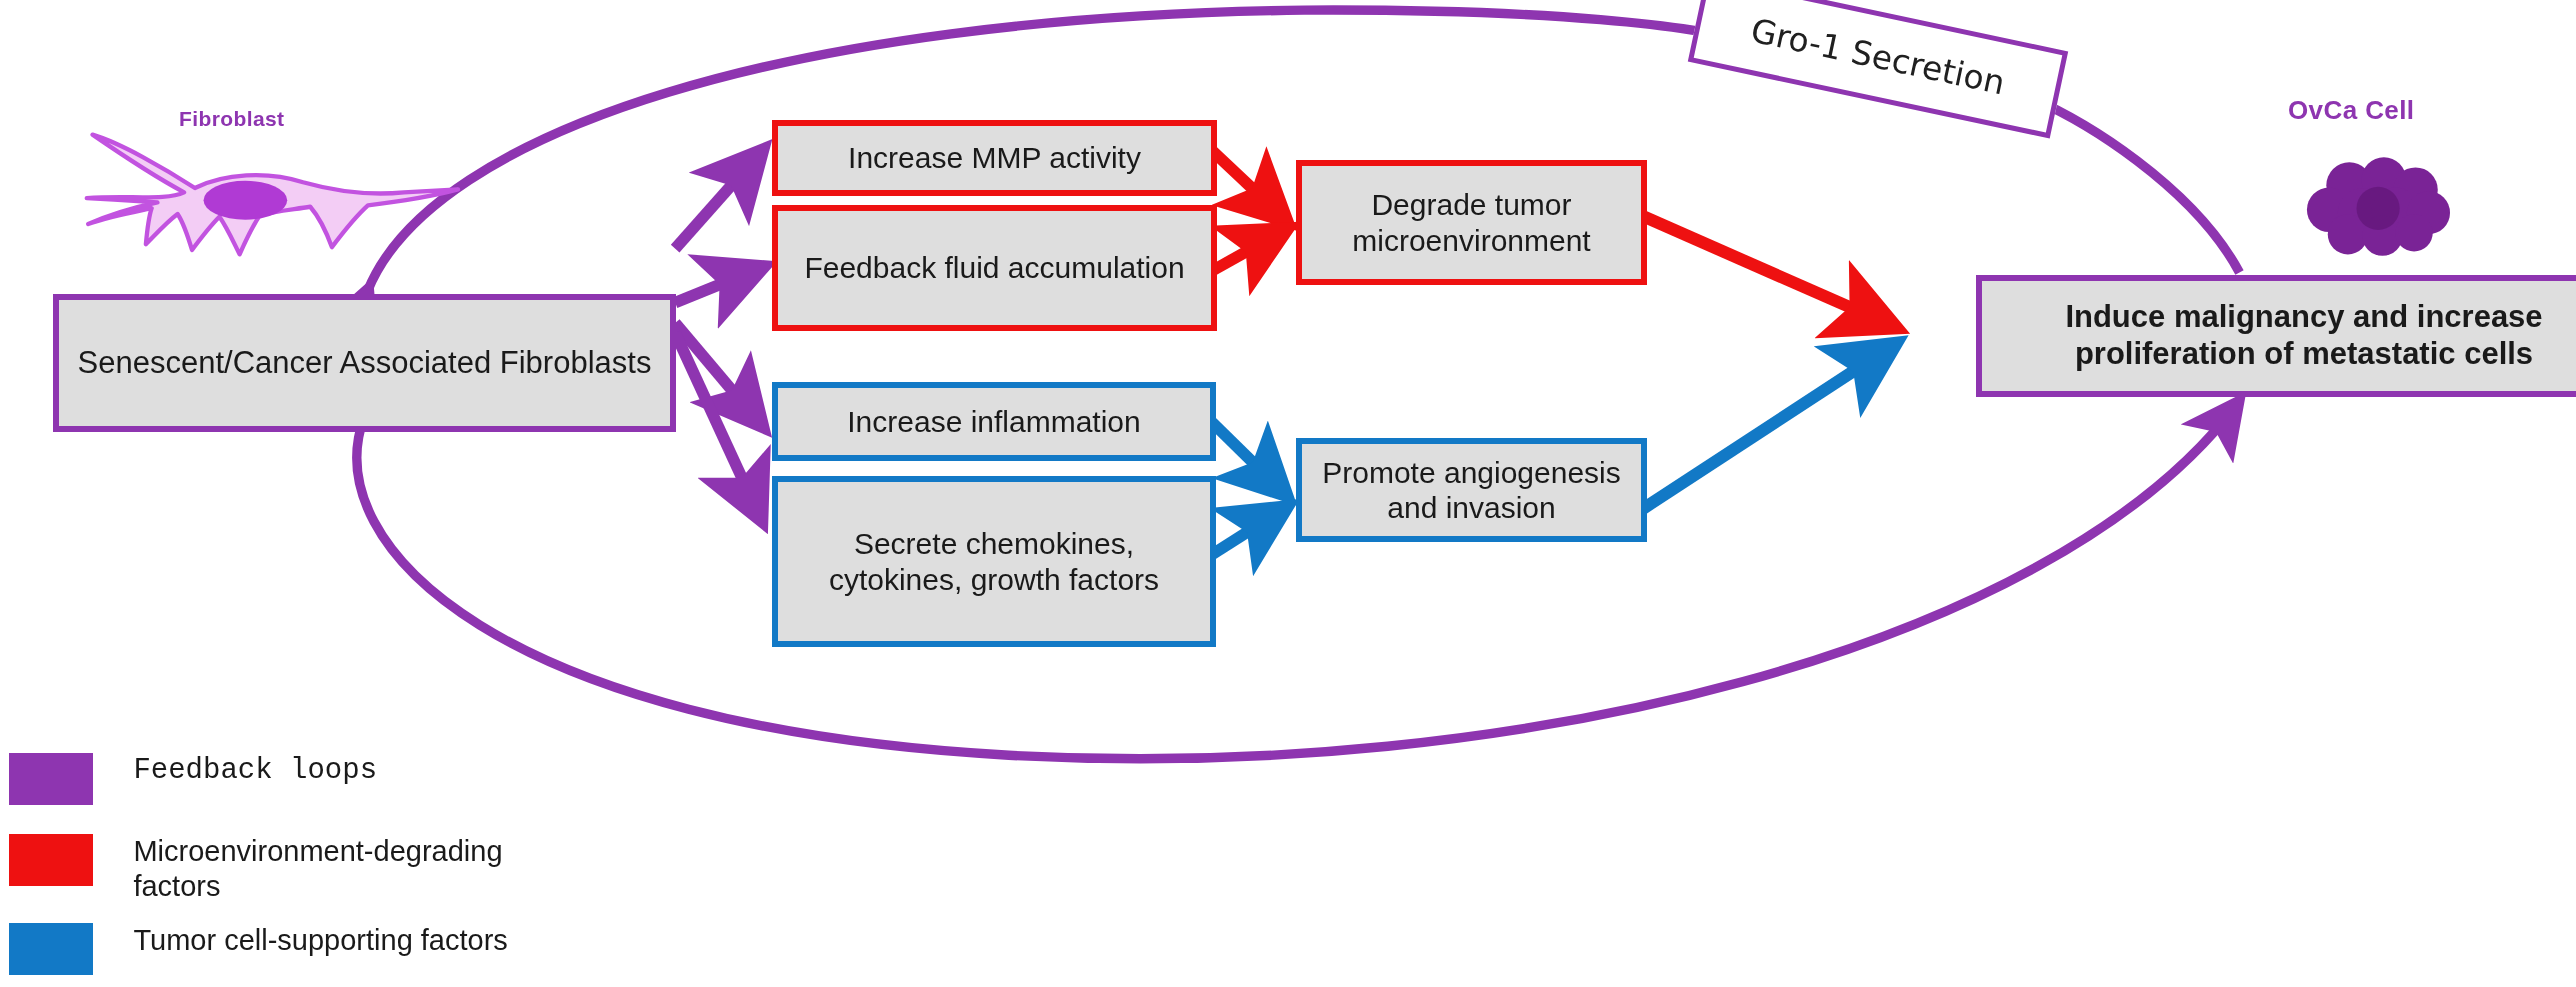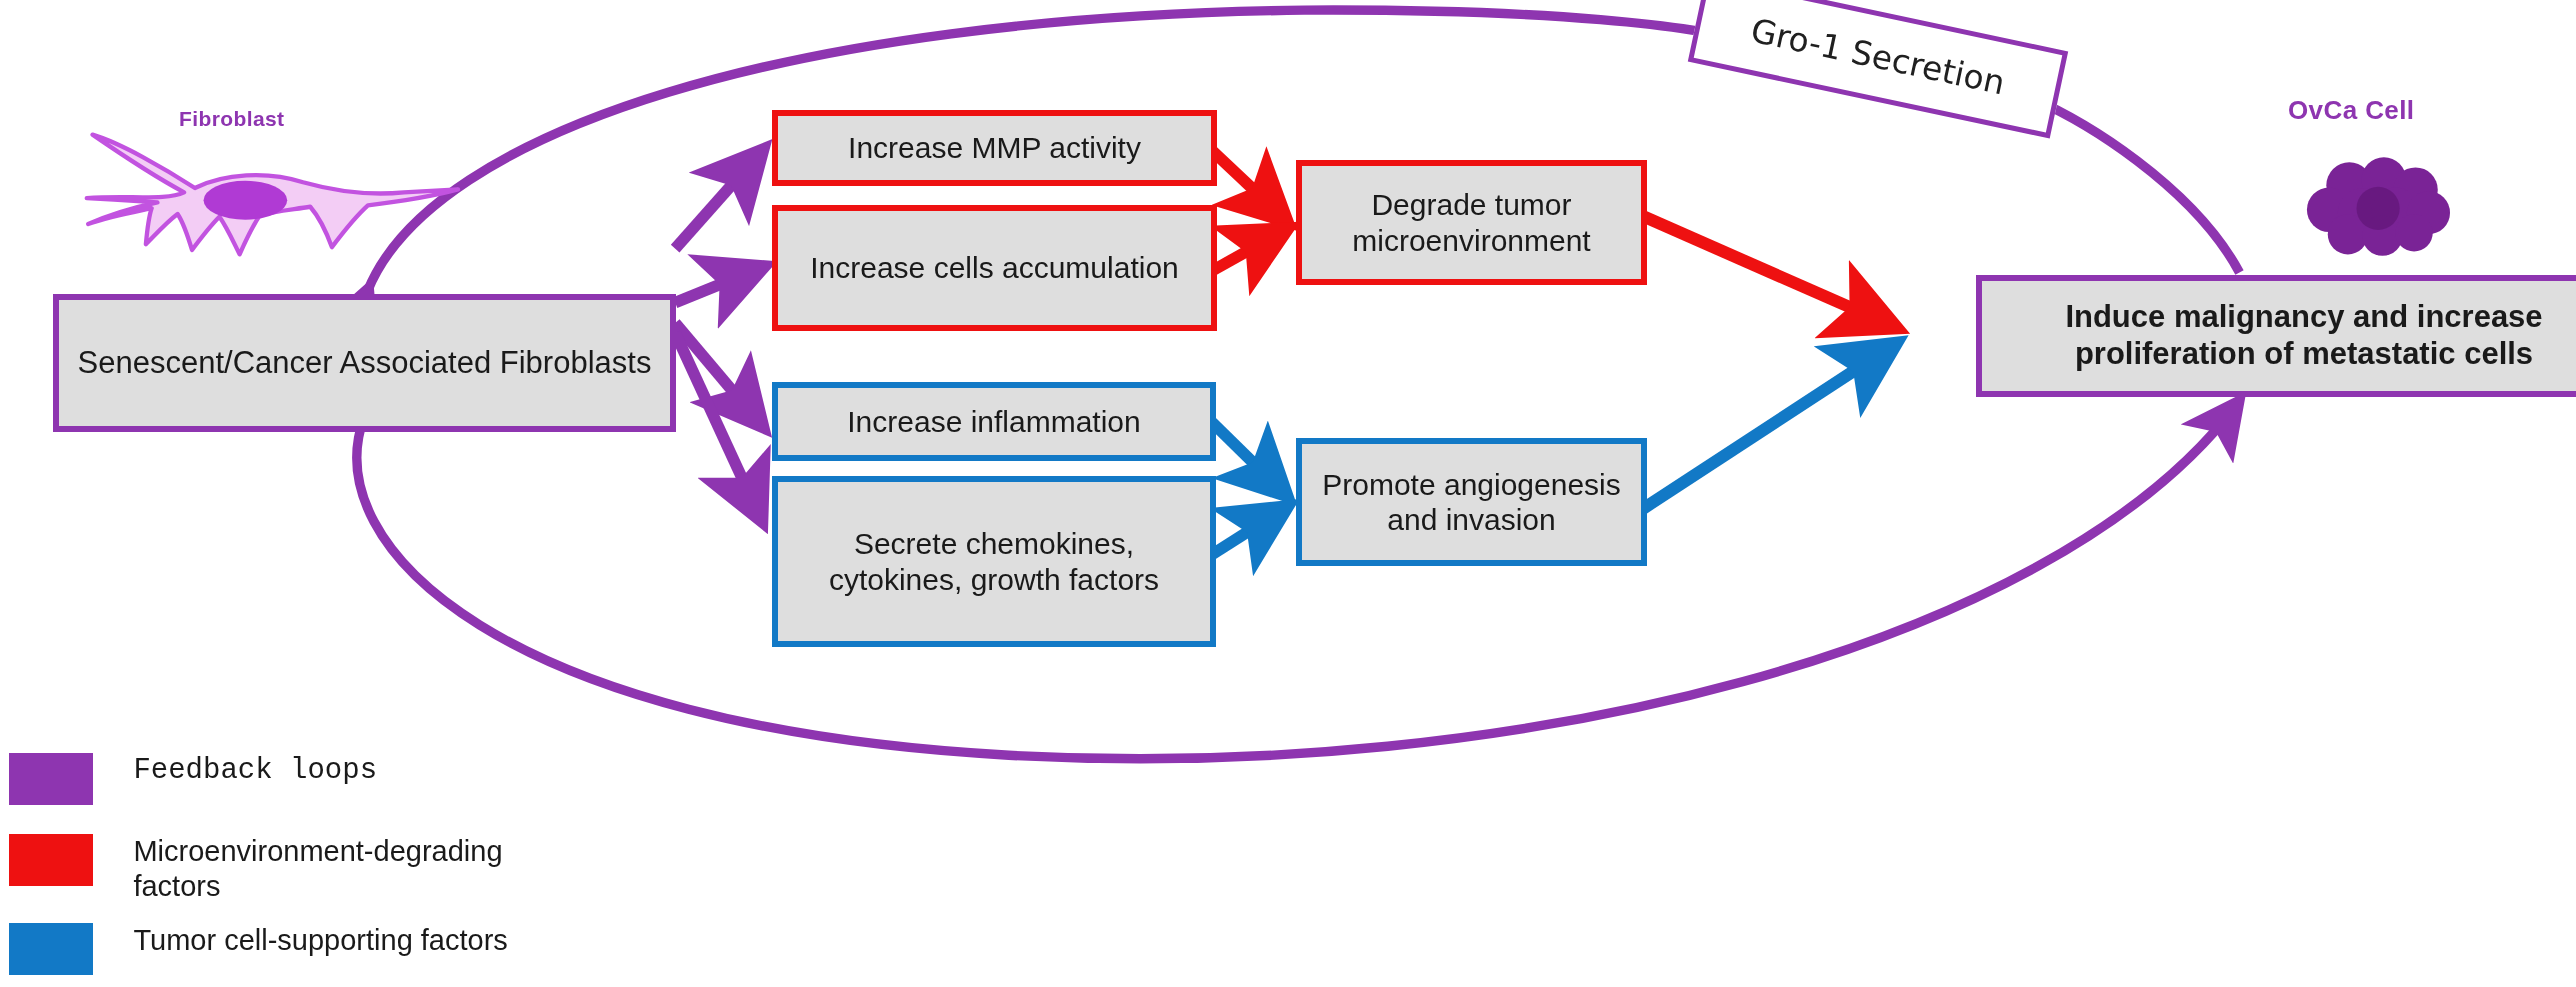--- a/index.html
+++ b/index.html
@@ -9,26 +9,26 @@
 
   .node{position:absolute;box-sizing:border-box;background:#dedede;
         display:flex;align-items:center;justify-content:center;text-align:center;
         color:#1a1a1a;line-height:1.18;}
   .node.red{border:6.5px solid #ee1111;}
   .node.blue{border:6.5px solid #1279c6;}
   .node.purple{border:6.5px solid #8e35b0;}
   .node .txt{padding:0 10px;display:block;width:100%;}
 
   #n-caf{left:53px;top:294px;width:623px;height:138px;font-size:31px;font-weight:normal;}
-  #n-mmp{left:772px;top:110px;width:445px;height:76px;font-size:30px;}
+  #n-mmp{left:772px;top:120px;width:445px;height:76px;font-size:30px;}
   #n-fluid{left:772px;top:205px;width:445px;height:126px;font-size:30px;}
   #n-infl{left:772px;top:382px;width:444px;height:79px;font-size:30px;}
   #n-secrete{left:772px;top:476px;width:444px;height:171px;font-size:30px;}
   #n-degrade{left:1296px;top:160px;width:351px;height:125px;font-size:30px;}
-  #n-angio{left:1296px;top:438px;width:351px;height:128px;font-size:30px;}
+  #n-angio{left:1296px;top:438px;width:351px;height:104px;font-size:30px;}
   #n-induce{left:1976px;top:275px;width:656px;height:122px;font-size:31px;font-weight:bold;}
 
   #gro1{position:absolute;left:1693px;top:11.5px;width:360px;height:79px;
         border:5px solid #8e35b0;background:#ffffff;transform:rotate(12deg);
         display:flex;align-items:center;justify-content:center;
         font-size:33px;color:#202020;font-family:"DejaVu Sans",sans-serif;}
 
   .cellLabel{position:absolute;color:#8e35b0;font-weight:bold;letter-spacing:0.4px;}
   #lbl-fibroblast{left:179px;top:107px;font-size:21px;}
   #lbl-ovca{left:2288px;top:95px;font-size:26px;}
@@ -148,21 +148,21 @@
 
   <div class="node purple" id="n-caf">
     <span class="txt">Senescent/Cancer Associated Fibroblasts</span>
   </div>
 
   <div class="node red" id="n-mmp">
     <span class="txt">Increase MMP activity</span>
   </div>
 
   <div class="node red" id="n-fluid">
-    <span class="txt">Increase cells accumulation</span>
+    <span class="txt">Feedback fluid accumulation</span>
   </div>
 
   <div class="node blue" id="n-infl">
     <span class="txt">Increase inflammation</span>
   </div>
 
   <div class="node blue" id="n-secrete">
     <span class="txt">Secrete chemokines, cytokines, growth factors</span>
   </div>
 

